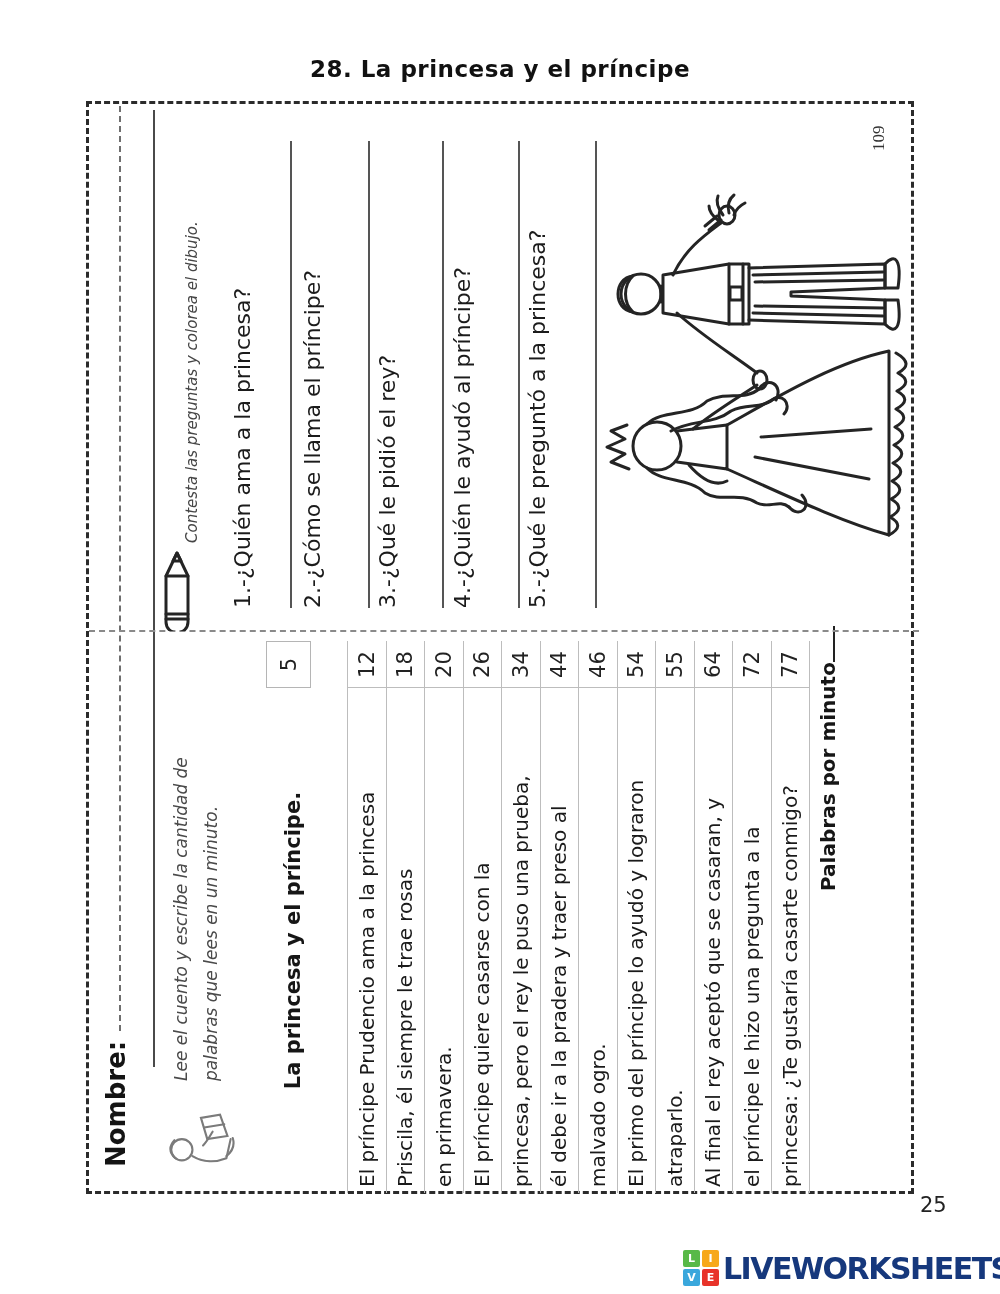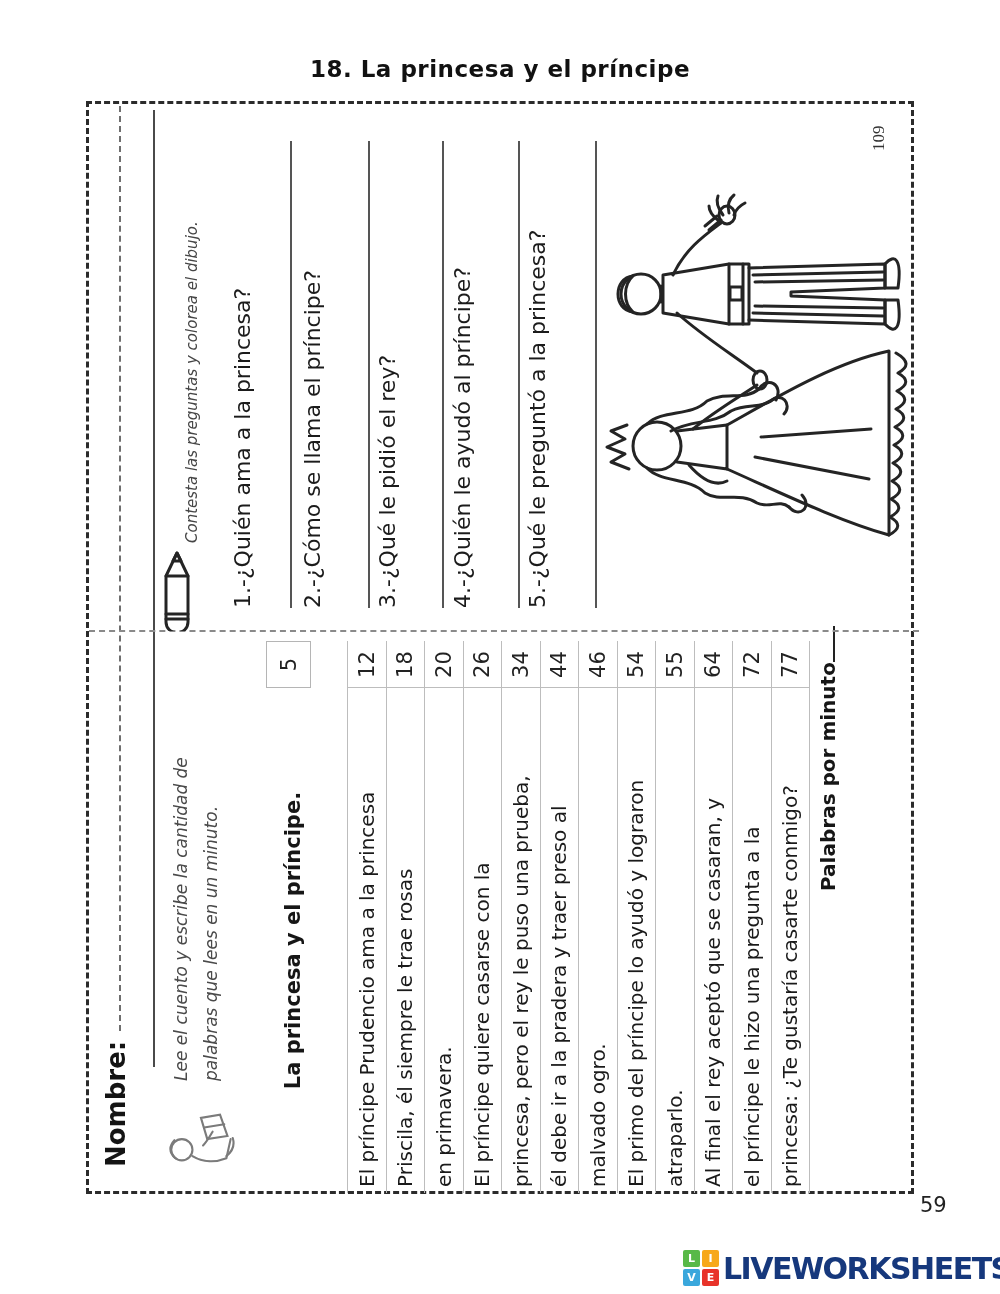--- a/index.html
+++ b/index.html
@@ -66,21 +66,21 @@
 
   svg.sketch path, svg.sketch circle, svg.sketch ellipse, svg.sketch rect, svg.sketch polyline
     { fill:none; stroke:#242424; stroke-width:3; stroke-linecap:round; stroke-linejoin:round; }
   svg.lightsketch path, svg.lightsketch circle { fill:none; stroke:#7b7b7b; stroke-width:2; stroke-linecap:round; }
 </style>
 </head>
 <body>
 
 <div id="canvas">
 
-  <div class="page-title">18. La princesa y el príncipe</div>
+  <div class="page-title">28. La princesa y el príncipe</div>
 
   <div class="sheet-box">
     <div class="rot">
 
       <div class="abs name-label">Nombre:</div>
       <div class="abs name-dotted"></div>
       <div class="abs name-line"></div>
 
       <svg class="abs kid-icon lightsketch" viewBox="0 0 64 66">
         <circle cx="20" cy="14" r="10"></circle>
@@ -216,21 +216,21 @@
 
         <path d="M233,284 C222,294 228,301 257,297 L257,284 Z" fill="#242424"></path>
         <path d="M293,284 C304,294 298,301 269,297 L269,284 Z" fill="#242424"></path>
       </svg>
 
       <div class="abs scan-pagenum">109</div>
 
     </div>
   </div>
 
-  <div class="footer-pagenum">59</div>
+  <div class="footer-pagenum">25</div>
 
   <div class="logo">
     <div class="logo-squares">
       <span class="logo-sq" style="background: rgb(88, 185, 71);">L</span>
       <span class="logo-sq" style="background: rgb(247, 168, 27);">I</span>
       <span class="logo-sq" style="background: rgb(58, 167, 220);">V</span>
       <span class="logo-sq" style="background: rgb(232, 51, 42);">E</span>
     </div>
     <span class="logo-text" style="color: rgb(22, 56, 124);">LIVEWORKSHEETS</span>
   </div>

